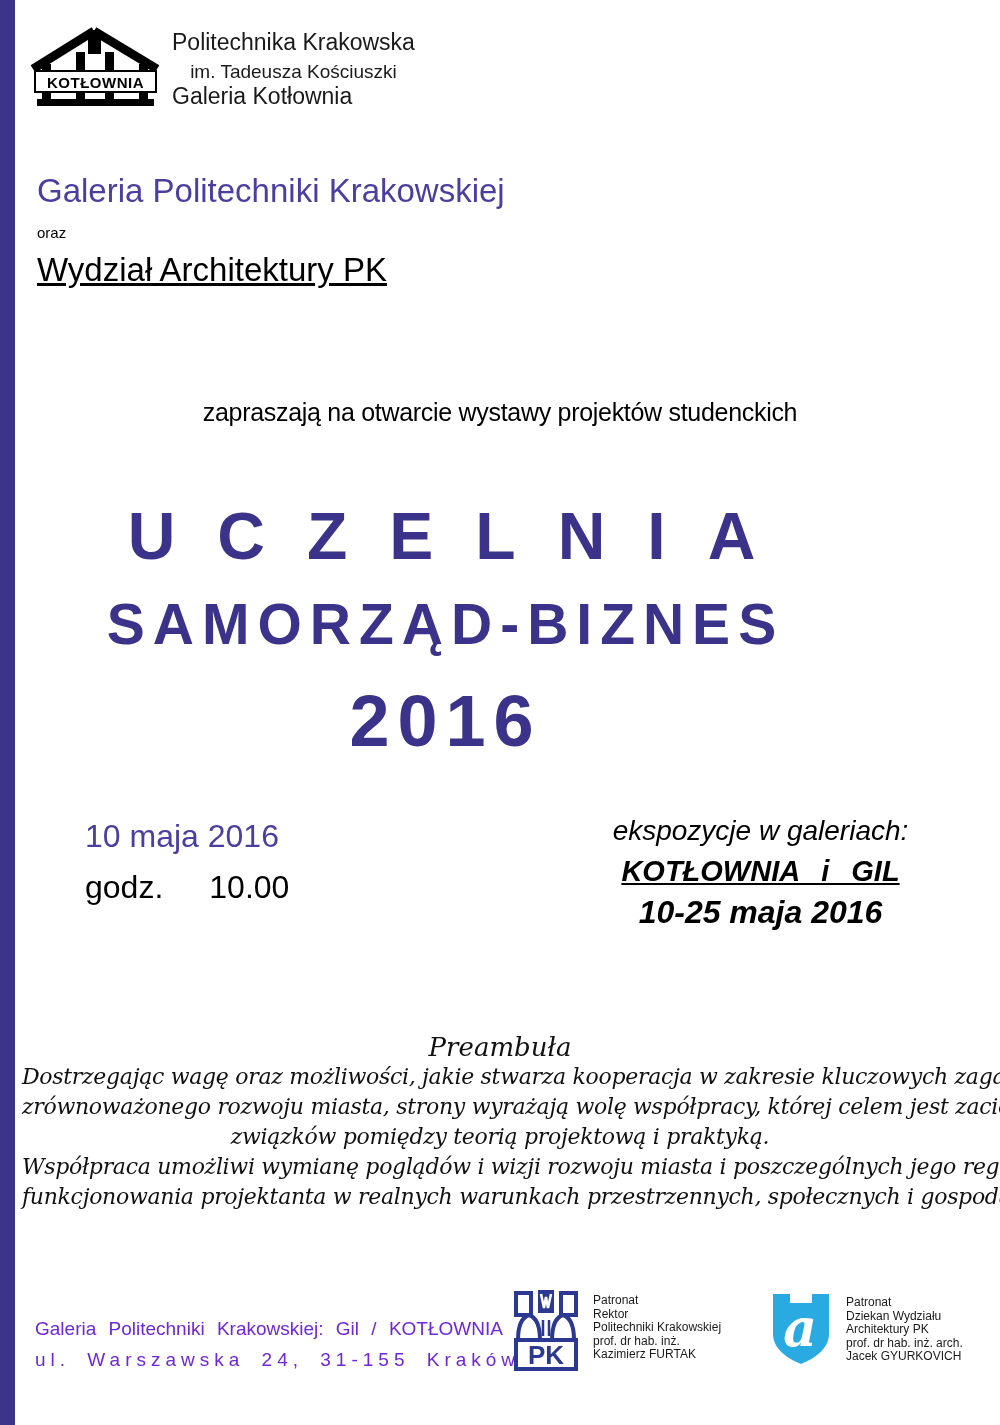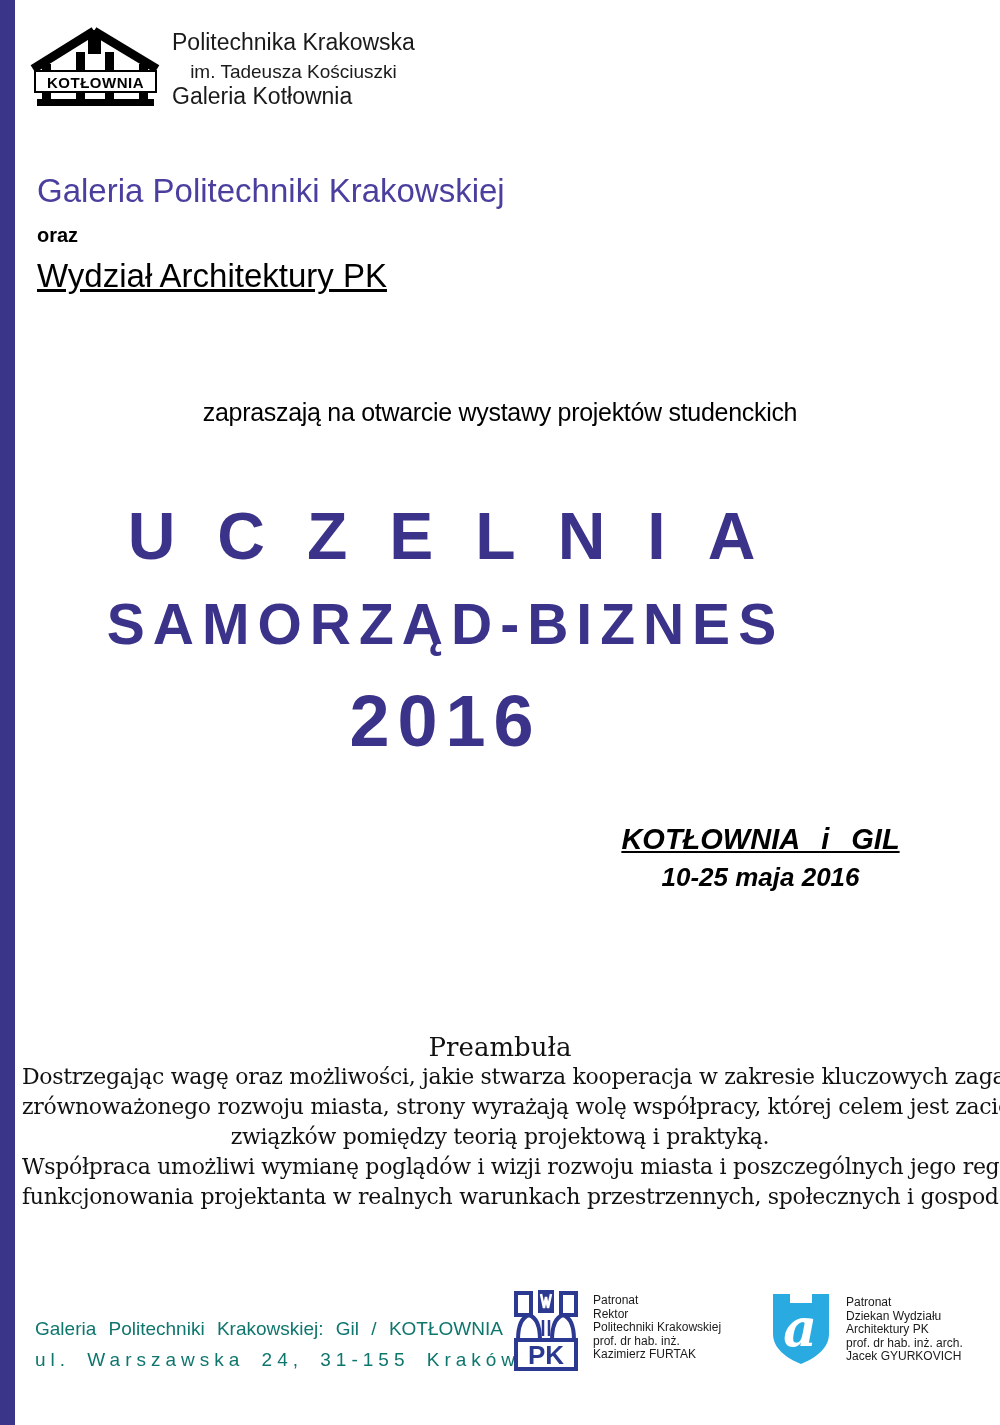--- a/index.html
+++ b/index.html
@@ -13,50 +13,50 @@
   .masthead{position:absolute;left:30px;top:20px;display:flex;align-items:flex-start;}
   .masthead svg{display:block;}
   .masthead-text{margin-left:12px;padding-top:10px;line-height:1.12;}
   .mast-line1{font-size:23px;color:#1a1a1a;}
   .mast-line2{font-size:19px;color:#1a1a1a;margin-top:5px;text-align:center;}
   .mast-line3{font-size:23px;color:#1a1a1a;margin-top:2px;}
 
   
   .organizers{position:absolute;left:37px;top:172px;}
   .org-main{font-size:33px;color:#4a3f9f;}
-  .org-conj{font-size:20px;color:#000;margin-top:14px;font-weight:bold;}
+  .org-conj{font-size:15px;color:#000;margin-top:14px;}
   .org-faculty{font-size:33px;color:#000;margin-top:10px;text-decoration:underline;}
 
   .invite{position:absolute;left:0;top:398px;width:1000px;text-align:center;
     font-size:25px;color:#000;letter-spacing:-0.3px;}
 
   
   .title-block{position:absolute;left:0;top:503px;width:883px;text-align:center;color:#3b3389;font-weight:bold;}
   .t1{font-size:66px;letter-spacing:42px;text-indent:42px;line-height:1;}
   .t2{font-size:57px;letter-spacing:8px;text-indent:8px;line-height:1;margin-top:27px;}
   .t3{font-size:72px;letter-spacing:8px;text-indent:8px;line-height:1;margin-top:32px;}
 
   
   .when{position:absolute;left:85px;top:818px;}
   .when .date{font-size:32px;color:#4a3f9f;}
   .when .time{font-size:32px;color:#000;margin-top:14px;display:flex;}
   .when .time .gap{display:inline-block;width:46px;}
   .where{position:absolute;left:588px;top:815px;width:345px;text-align:center;font-style:italic;}
   .expo-intro{font-size:28px;}
   .expo-galleries{font-size:29px;font-weight:bold;word-spacing:14px;margin-top:8px;text-decoration:underline;}
-  .expo-dates{font-size:26px;font-weight:bold;margin-top:6px;}
+  .expo-dates{font-size:32px;font-weight:bold;margin-top:6px;}
 
   
   .preamble{position:absolute;left:22px;top:1032px;width:956px;text-align:center;
-    font-family:"DejaVu Serif",serif;color:#111;}
+    font-family:"DejaVu Serif",serif;font-style:italic;color:#111;}
   .pre-title{font-size:26px;line-height:30px;}
   .pre-line{font-size:22px;line-height:30px;white-space:nowrap;letter-spacing:-0.3px;}
 
   
-  .address{position:absolute;left:35px;top:1318px;width:430px;font-size:19px;color:#0f766e;}
+  .address{position:absolute;left:35px;top:1318px;width:430px;font-size:19px;color:#6d28d9;}
   .addr1{word-spacing:7px;white-space:nowrap;}
   .addr2{letter-spacing:5px;word-spacing:7px;margin-top:9px;white-space:nowrap;}
 
   .patron{position:absolute;display:flex;align-items:flex-start;}
   .patron-pk{left:513px;top:1288px;}
   .patron-arch{left:770px;top:1290px;}
   .patron svg{display:block;flex:0 0 auto;}
   .patron-lines{margin-left:14px;font-size:12px;line-height:13.5px;color:#1a1a1a;padding-top:6px;}
 
   .kot-band-text{font-family:"Liberation Sans",sans-serif;font-weight:bold;}
@@ -96,22 +96,31 @@
   </section>
 
   <div class="invite">zapraszają na otwarcie wystawy projektów studenckich</div>
 
   <section class="title-block">
     <div class="t1">UCZELNIA</div>
     <div class="t2">SAMORZĄD-BIZNES</div>
     <div class="t3">2016</div>
   </section>
 
+  <section class="when">
+    <div class="date">10 maja 2016</div>
+    <div class="time">
+      <span>godz.</span>
+      <span class="gap"></span>
+      <span>10.00</span>
+    </div>
+  </section>
 
   <section class="where">
+    <div class="expo-intro">ekspozycje w galeriach:</div>
     <div class="expo-galleries">KOTŁOWNIA i GIL</div>
     <div class="expo-dates">10-25 maja 2016</div>
   </section>
 
   <section class="preamble">
     <div class="pre-title">Preambuła</div>
     <div class="pre-line">Dostrzegając wagę oraz możliwości, jakie stwarza kooperacja w zakresie kluczowych zagadnień</div>
     <div class="pre-line">zrównoważonego rozwoju miasta, strony wyrażają wolę współpracy, której celem jest zacieśnienie</div>
     <div class="pre-line">związków pomiędzy teorią projektową i praktyką.</div>
     <div class="pre-line">Współpraca umożliwi wymianę poglądów i wizji rozwoju miasta i poszczególnych jego regionów</div>

